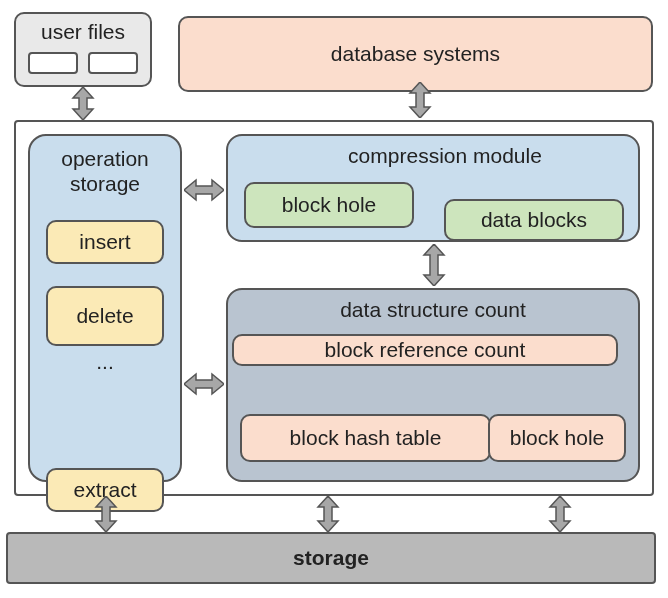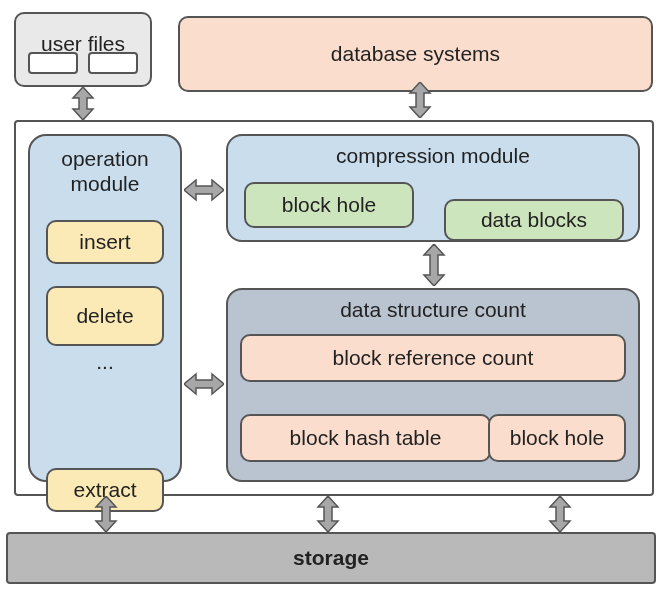--- a/index.html
+++ b/index.html
@@ -47,61 +47,61 @@
     justify-content: center;
   }
   
   .arrow-h svg, .arrow-v svg { display:block; }
 </style>
 </head>
 <body>
 
 <div class="canvas">
 
-  <div class="box rounded bg-grey" style="left:14px; top:12px; width:138px; height:75px; align-items:flex-start; padding-top:18px;">
+  <div class="box rounded bg-grey" style="left:14px; top:12px; width:138px; height:75px; align-items:flex-start; padding-top:6px;">
     <span>user files</span>
   </div>
   <div class="small-file" style="left:28px; top:52px; width:50px; height:22px;"></div>
   <div class="small-file" style="left:88px; top:52px; width:50px; height:22px;"></div>
 
   <div class="box rounded bg-pink" style="left:178px; top:16px; width:475px; height:76px;">
     <span>database systems</span>
   </div>
 
   <div class="box bg-white" style="left:14px; top:120px; width:640px; height:376px; border-radius:4px;"></div>
 
   <div class="box rounded bg-blue" style="left:28px; top:134px; width:154px; height:348px; display:block; padding-top:10px; border-radius:18px;">
     <div class="label" style="position:relative; left:0; top:0; width:100%; white-space:pre-line; line-height:1.2;">operation
-module</div>
+storage</div>
   </div>
   <div class="box rounded bg-yellow" style="left:46px; top:214px; width:118px; height:44px;margin-top:6px;">
     <span>insert</span>
   </div>
   <div class="box rounded bg-yellow" style="left:46px; top:286px; width:118px; height:60px;">
     <span>delete</span>
   </div>
   <div class="label" style="left:46px; top:350px; width:118px; text-align:center;">...</div>
   <div class="box rounded bg-yellow" style="left:46px; top:420px; width:118px; height:44px;margin-top:48px;">
     <span>extract</span>
   </div>
 
   <div class="box rounded bg-blue" style="left:226px; top:134px; width:414px; height:108px; display:block; padding-top:8px; border-radius:16px;">
-    <div class="label" style="position:relative; left:0; top:0; width:100%;">compression module</div>
+    <div class="label" style="position:relative; left:12px; top:0; width:100%;">compression module</div>
   </div>
   <div class="box rounded bg-green" style="left:244px; top:182px; width:170px; height:46px;">
     <span>block hole</span>
   </div>
   <div class="box rounded bg-green" style="left:444px; top:192px; width:180px; height:42px;margin-top:7px;">
     <span>data blocks</span>
   </div>
 
   <div class="box rounded bg-bluegrey" style="left:226px; top:288px; width:414px; height:194px; display:block; padding-top:8px; border-radius:16px;">
     <div class="label" style="position:relative; left:0; top:0; width:100%;">data structure count</div>
   </div>
-  <div class="box rounded bg-pink" style="left:240px; top:334px; width:386px; height:48px;border-radius:10px;">
+  <div class="box rounded bg-pink" style="left:232px; top:334px; width:386px; height:32px;border-radius:10px;">
     <span>block reference count</span>
   </div>
   <div class="box rounded bg-pink" style="left:240px; top:414px; width:251px; height:48px;">
     <span>block hash table</span>
   </div>
   <div class="box rounded bg-pink" style="left:488px; top:414px; width:138px; height:48px;">
     <span>block hole</span>
   </div>
 
   <div class="box bg-storage" style="left:6px; top:532px; width:650px; height:52px; border-radius:4px;font-weight:bold;">

